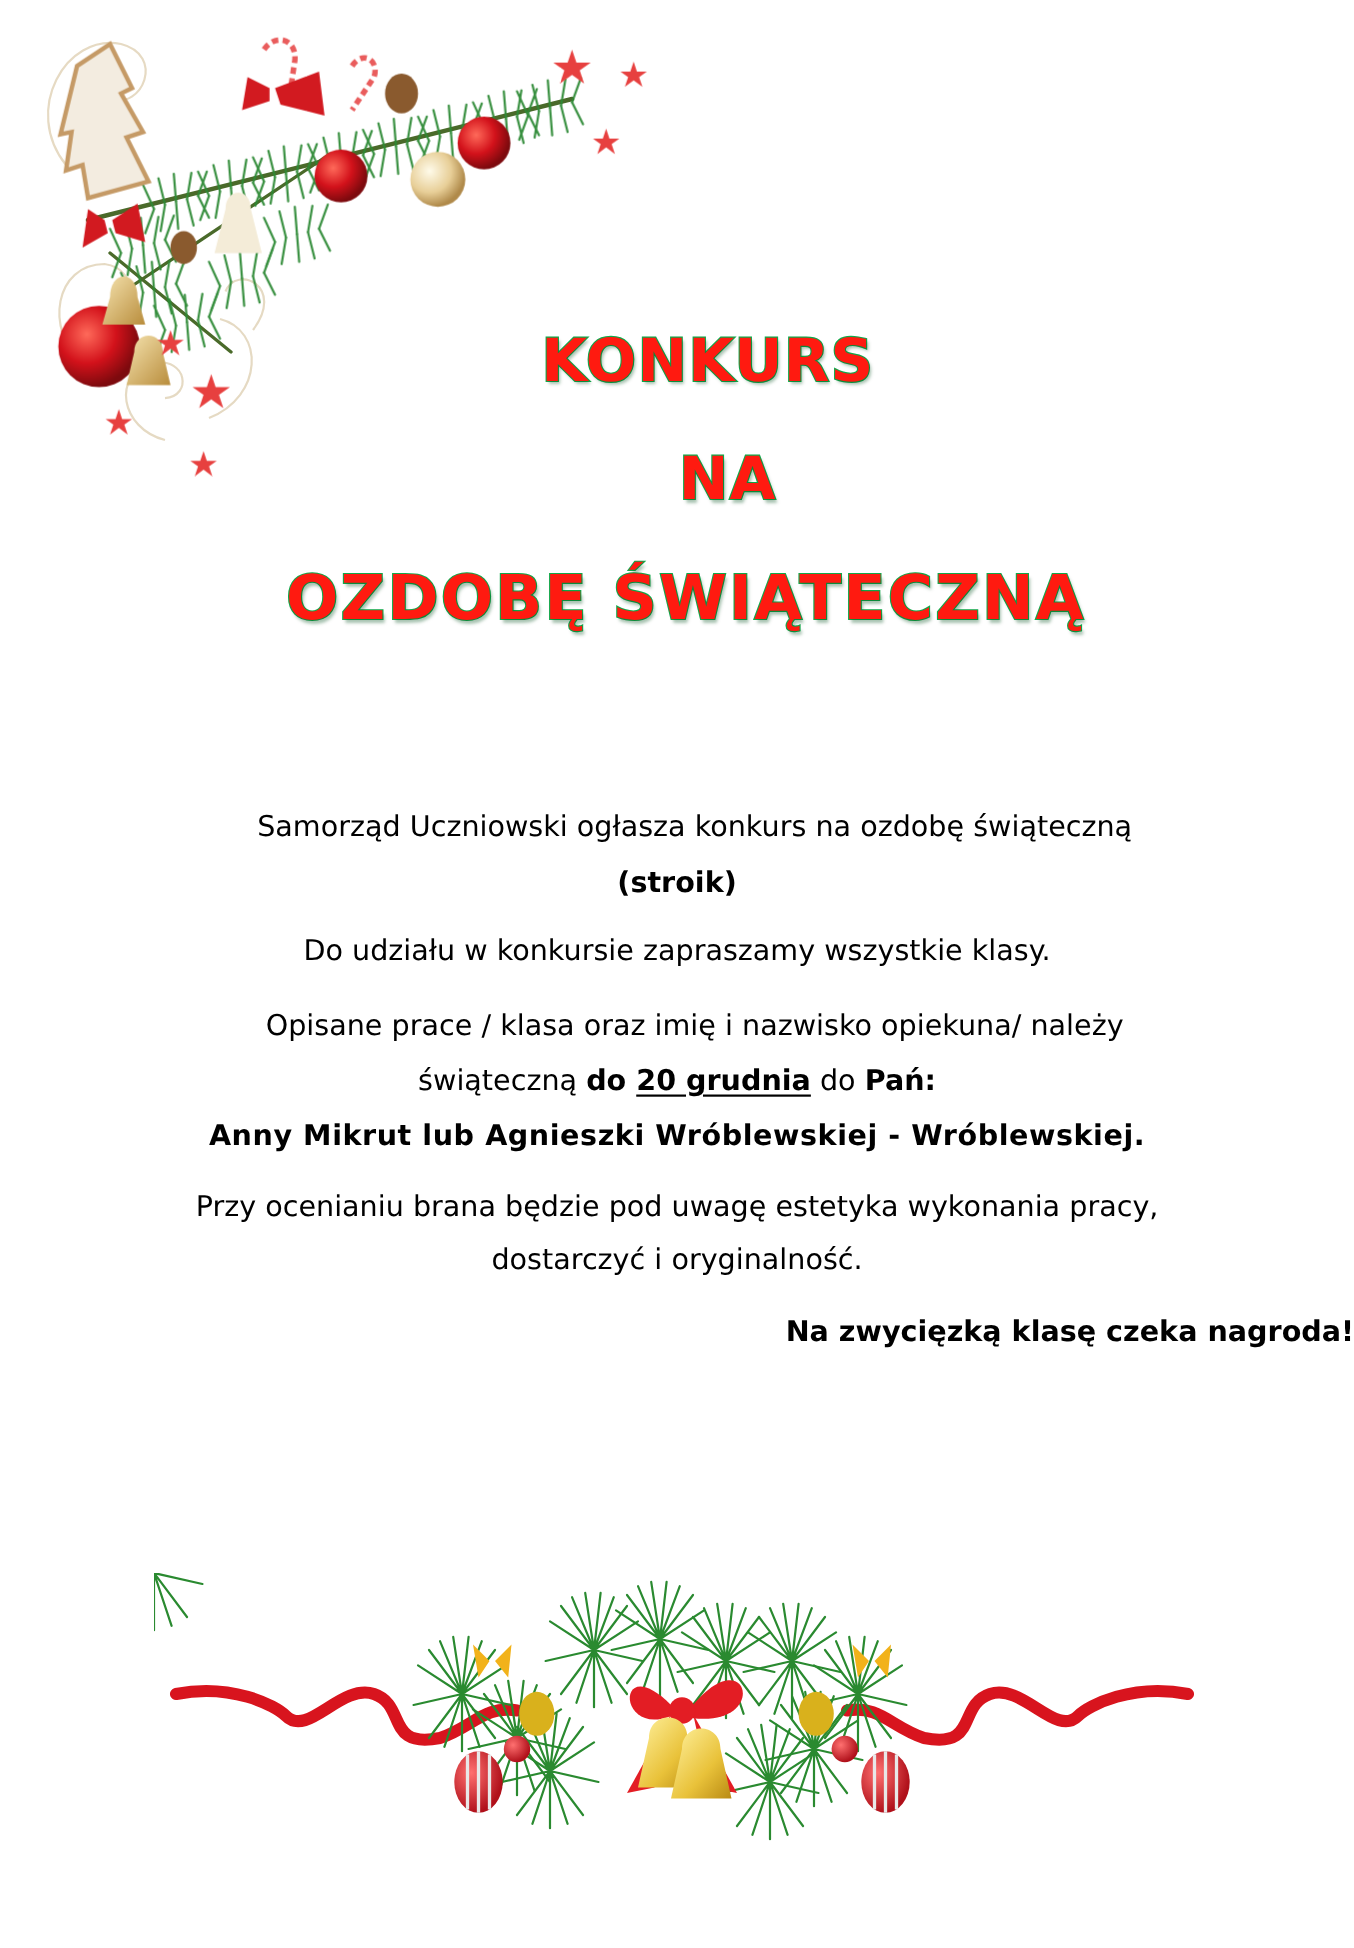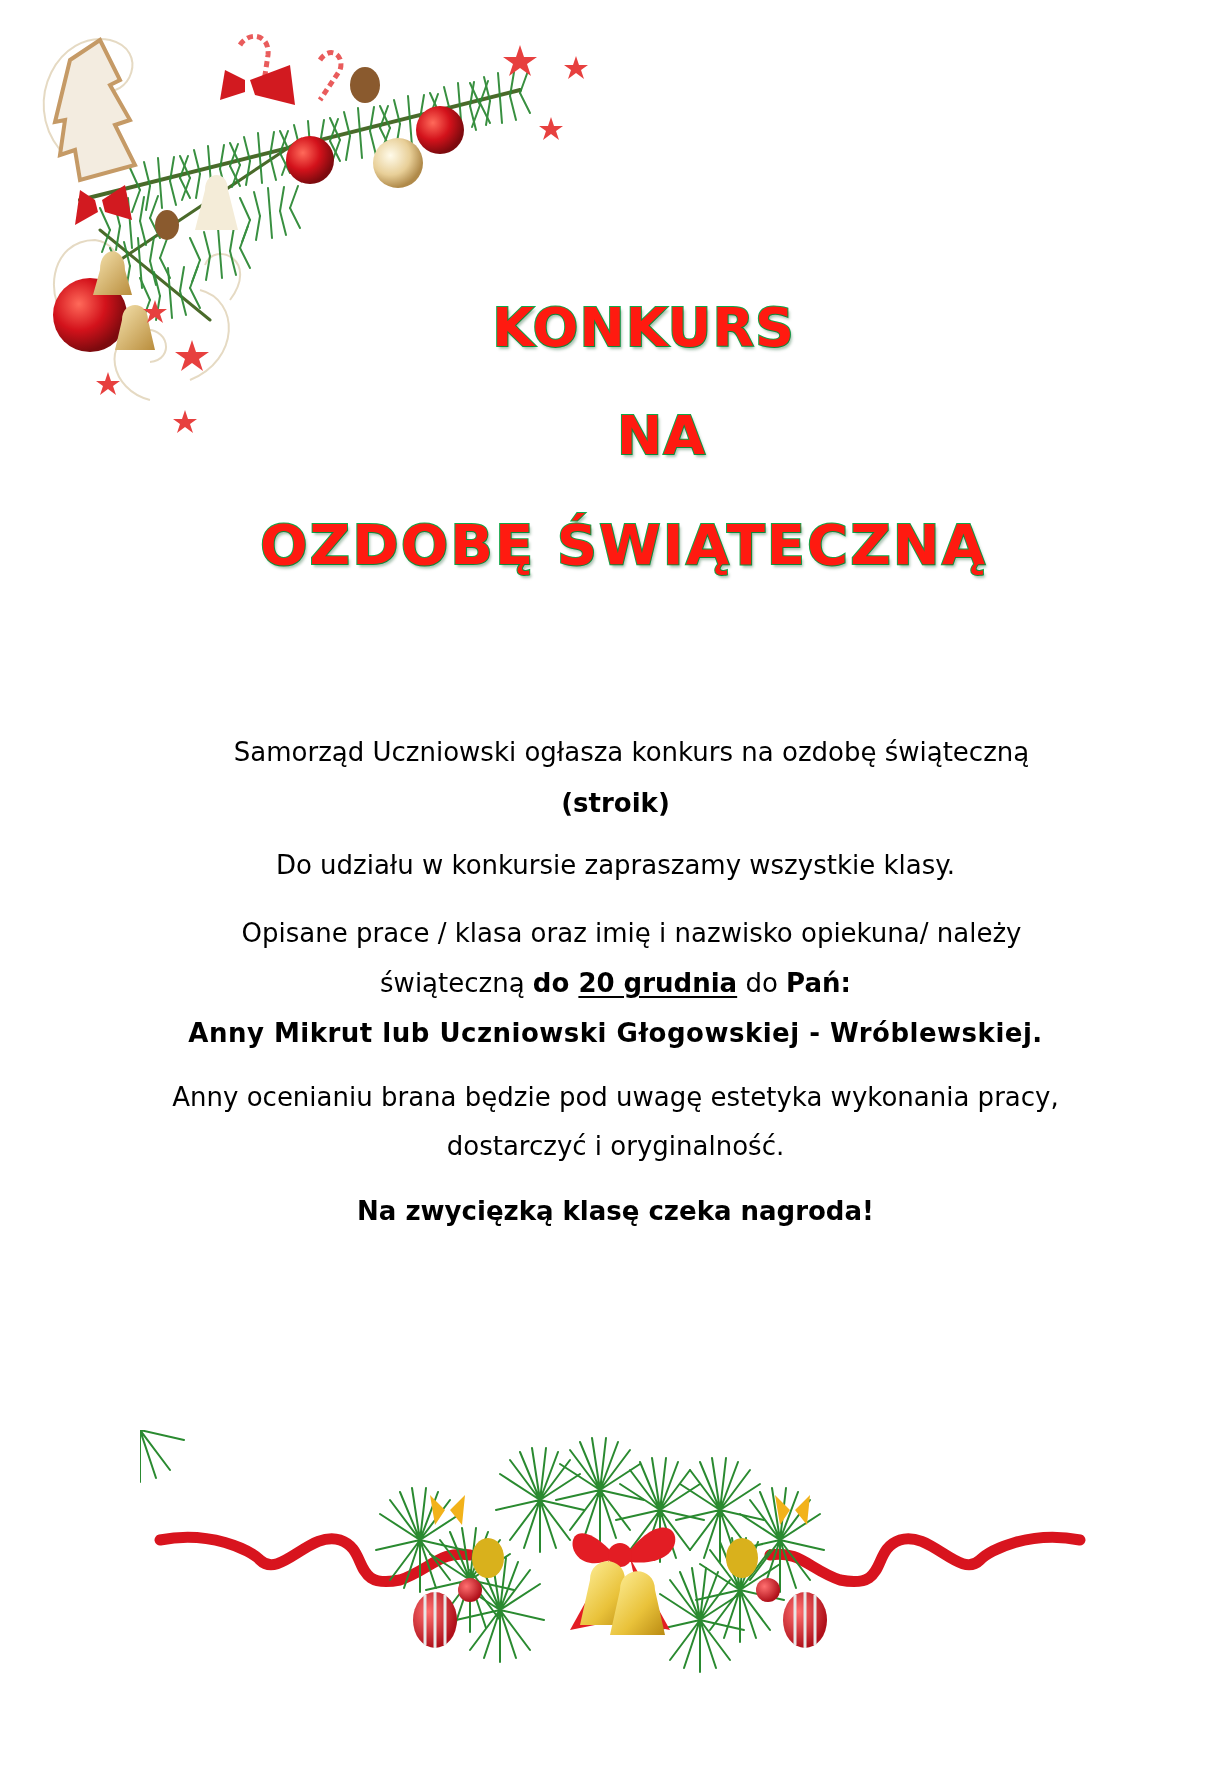--- a/index.html
+++ b/index.html
@@ -31,21 +31,21 @@
   .u { text-decoration: underline; text-underline-offset: 4px; }
 
   #l1 { top: 735px; padding-left: 16px; }
   #l2 { top: 786px; }
   #l3 { top: 848px; }
   #l4 { top: 916px; padding-left: 16px; }
   #l5 { top: 966px; }
   #l6 { top: 1016px; letter-spacing: 0.5px; }
   #l7 { top: 1080px; }
   #l8 { top: 1129px; }
-  #l9 { top: 1194px; }
+  #l9 { top: 1194px; text-align: right; }
 </style>
 </head>
 <body>
 
 <svg class="abs" style="left:0;top:0" width="620" height="460" viewBox="0 0 620 460">
   <defs>
     <radialGradient id="redBall" cx="35%" cy="35%" r="65%">
       <stop offset="0%" stop-color="#ff6a5a"></stop>
       <stop offset="55%" stop-color="#d3121b"></stop>
       <stop offset="100%" stop-color="#7d0a0e"></stop>
@@ -133,22 +133,22 @@
 <div class="title-line" id="t2">NA</div>
 <div class="title-line" id="t3">OZDOBĘ ŚWIĄTECZNĄ</div>
 
 <div class="body-line" id="l1">Samorząd Uczniowski ogłasza konkurs na ozdobę świąteczną</div>
 <div class="body-line b" id="l2">(stroik)</div>
 <div class="body-line" id="l3">Do udziału w konkursie zapraszamy wszystkie klasy.</div>
 <div class="body-line" id="l4">Opisane prace / klasa oraz imię i nazwisko opiekuna/ należy</div>
 <div class="body-line" id="l5">
   <span>świąteczną </span><span class="b">do </span><span class="b u">20 grudnia</span><span> do </span><span class="b">Pań:</span>
 </div>
-<div class="body-line b" id="l6">Anny Mikrut lub Uczniowski Głogowskiej - Wróblewskiej.</div>
-<div class="body-line" id="l7">Anny ocenianiu brana będzie pod uwagę estetyka wykonania pracy,</div>
+<div class="body-line b" id="l6">Anny Mikrut lub Agnieszki Wróblewskiej - Wróblewskiej.</div>
+<div class="body-line" id="l7">Przy ocenianiu brana będzie pod uwagę estetyka wykonania pracy,</div>
 <div class="body-line" id="l8">dostarczyć i oryginalność.</div>
 <div class="body-line b" id="l9">Na zwycięzką klasę czeka nagroda!</div>
 
 <svg class="abs" style="left:140px;top:1430px" width="960" height="270" viewBox="0 0 960 270">
   <defs>
     <linearGradient id="bellGold" x1="0" y1="0" x2="1" y2="1">
       <stop offset="0%" stop-color="#fff2a0"></stop>
       <stop offset="60%" stop-color="#e9c23a"></stop>
       <stop offset="100%" stop-color="#b98a12"></stop>
     </linearGradient>

